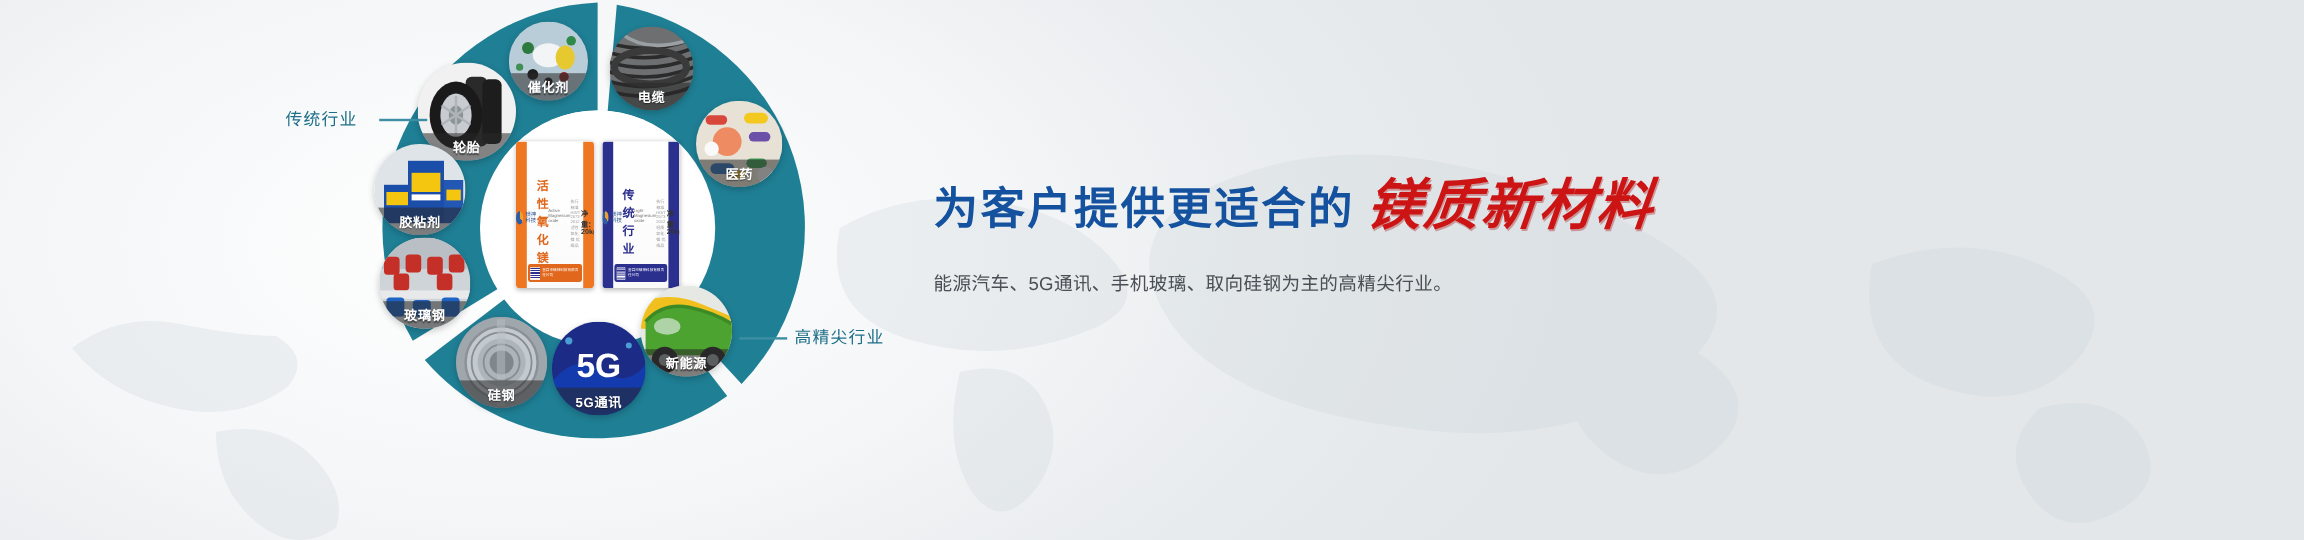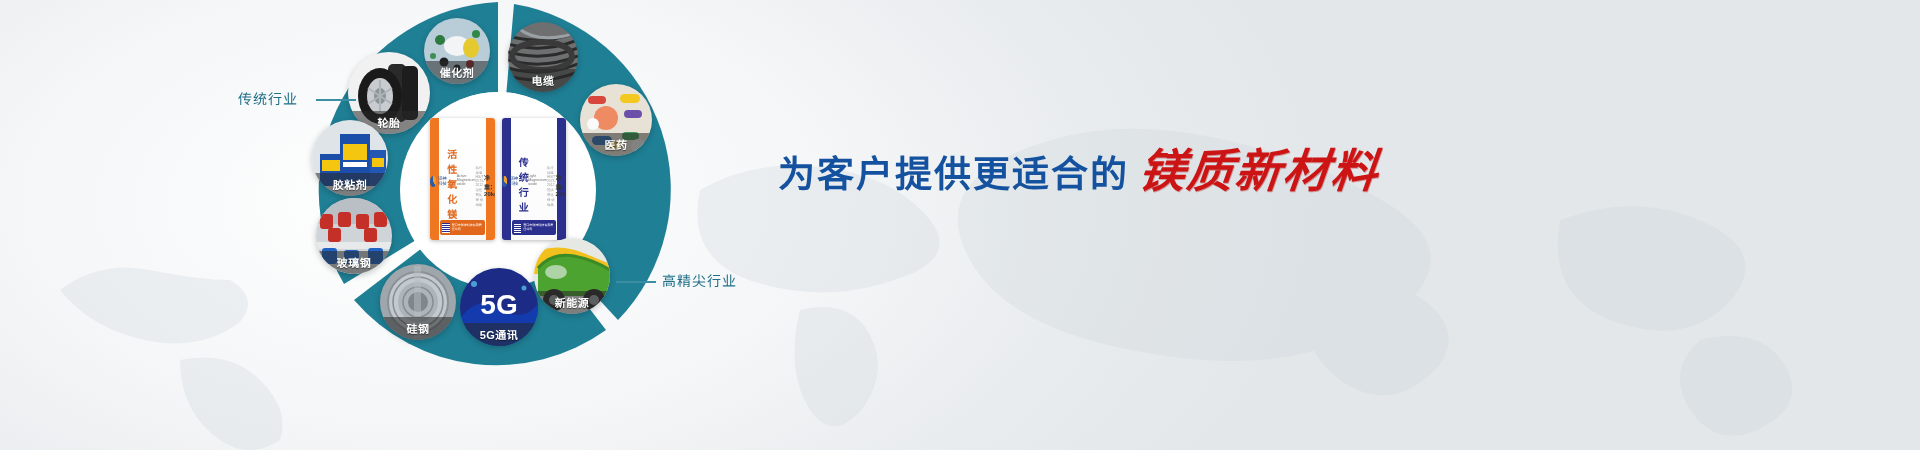--- a/index.html
+++ b/index.html
@@ -355,16 +355,17 @@
 
   <div class="sec-label" style="left:662px; top:270px;">高精尖行业</div>
   <div class="sec-line" style="left:616px; top:281px; width:40px;"></div>
 
   <div id="copy">
     <div class="headline">
       <span class="blue">为客户提供更适合的</span>
       <span class="red">镁质新材料</span>
     </div>
     <div class="body-copy">
+      <div>能源汽车、5G通讯、手机玻璃、取向硅钢为主的高精尖行业。</div>
     </div>
   </div>
 
 </div>
 
 </body></html>

